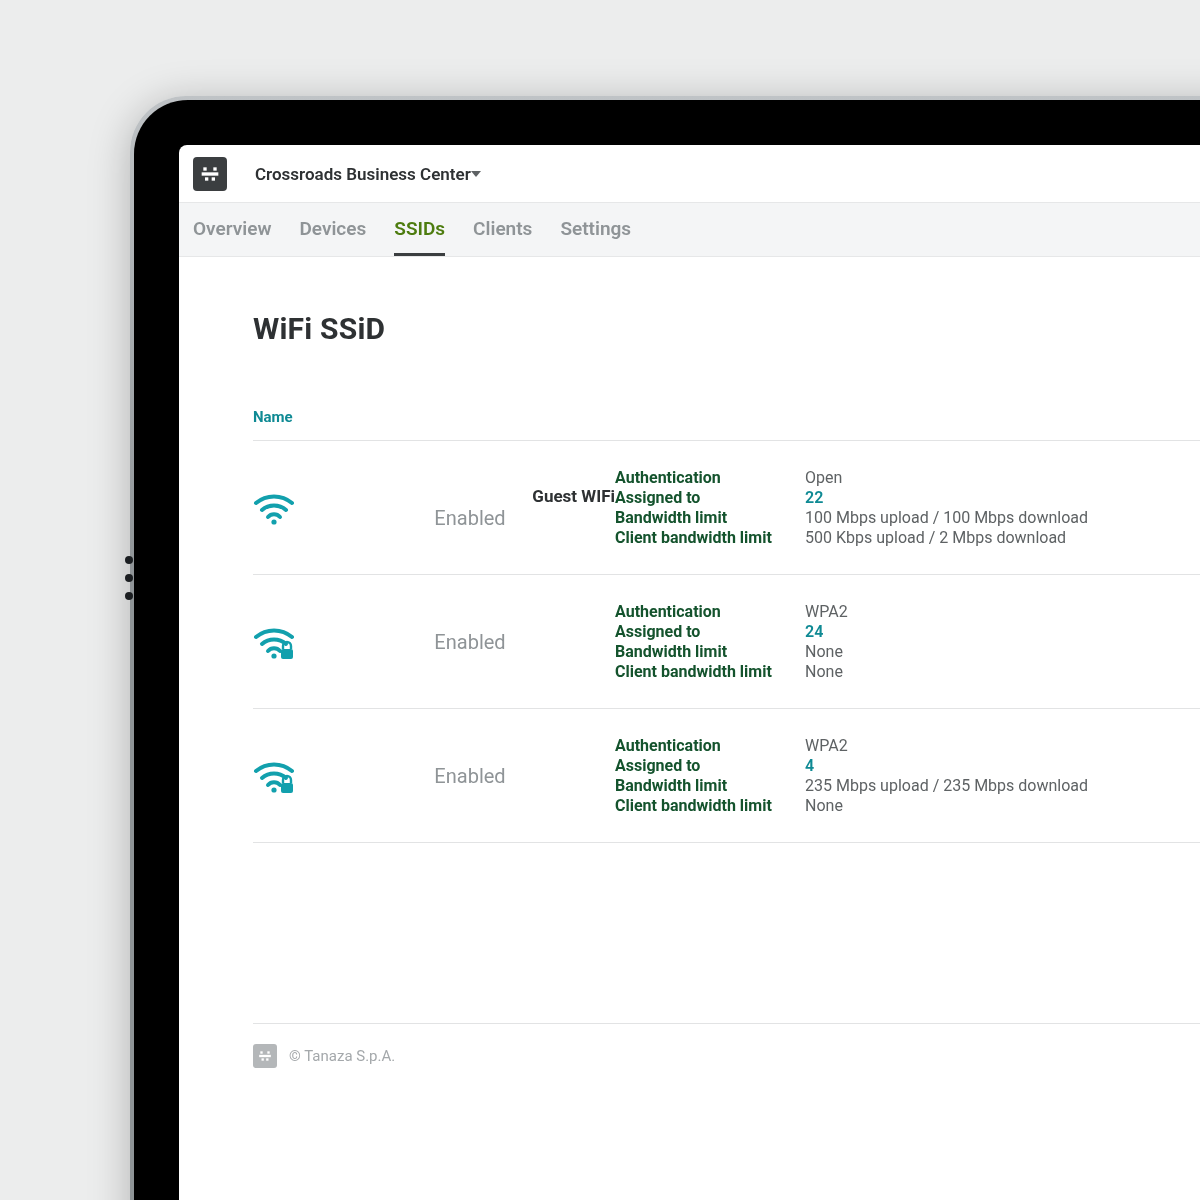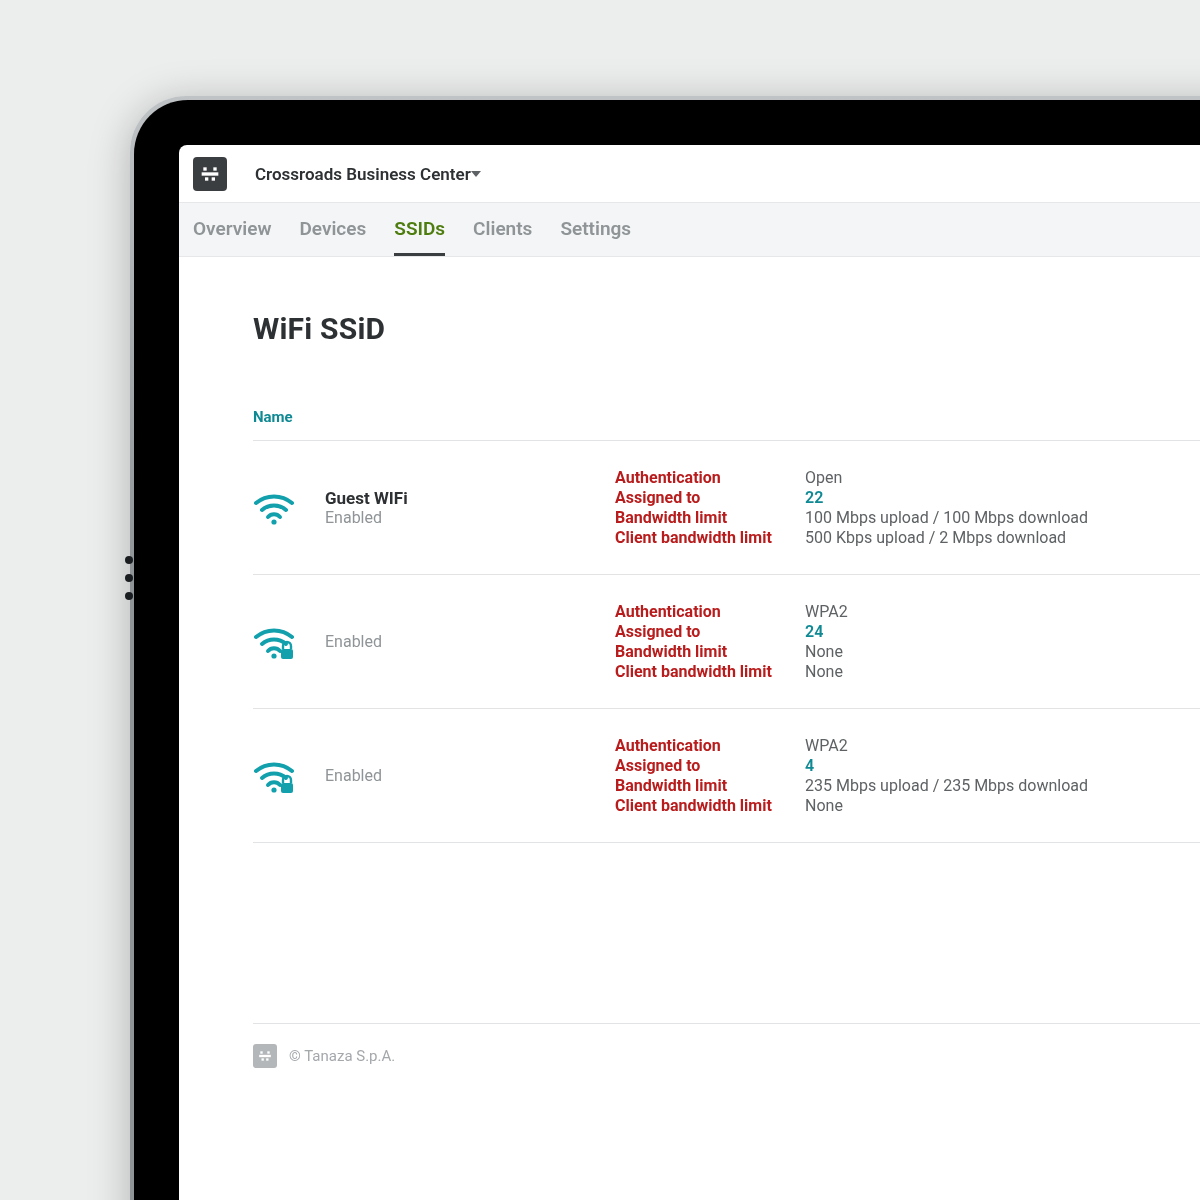--- a/index.html
+++ b/index.html
@@ -87,24 +87,24 @@
   .row{
     display:flex;align-items:center;gap:0;padding:26px 0;border-bottom:1px solid #e2e3e4;
   }
   .cell-icon{width:72px;display:flex;align-items:center;justify-content:flex-start;}
   .wifi-icon{color:#12a0ad;position:relative;width:42px;height:34px;}
   .wifi-icon .lock{
     position:absolute;right:-4px;bottom:-4px;width:14px;height:14px;
     color:#12a0ad;
   }
   .cell-name{width:290px;}
-  .ssid-name{font-size:17px;font-weight:700;color:#2e3133;}
-  .ssid-status{font-size:16px;color:#8f9497;}
+  .ssid-name{font-size:17px;font-weight:700;color:#2e3133;text-align:right;}
+  .ssid-status{font-size:20px;color:#8f9497;text-align:center;}
   .cell-k{width:190px;}
-  .kv-k{font-size:16px;font-weight:700;color:#b91c1c;margin:1px 0;}
+  .kv-k{font-size:16px;font-weight:700;color:#14532d;margin:1px 0;}
   .cell-v{flex:1;min-width:0;}
   .kv-v{font-size:16px;color:#5e6264;margin:1px 0;white-space:nowrap;}
   .kv-v.link{color:#0f8a94;font-weight:600;cursor:pointer;}
 
   
   .footer{
     position:relative;margin-top:180px;border-top:1px solid #e2e3e4;padding-top:20px;
     display:flex;align-items:center;gap:12px;
   }
   .footer .logo-square{width:24px;height:24px;background:#b4b7b9;border-radius:3px;}

